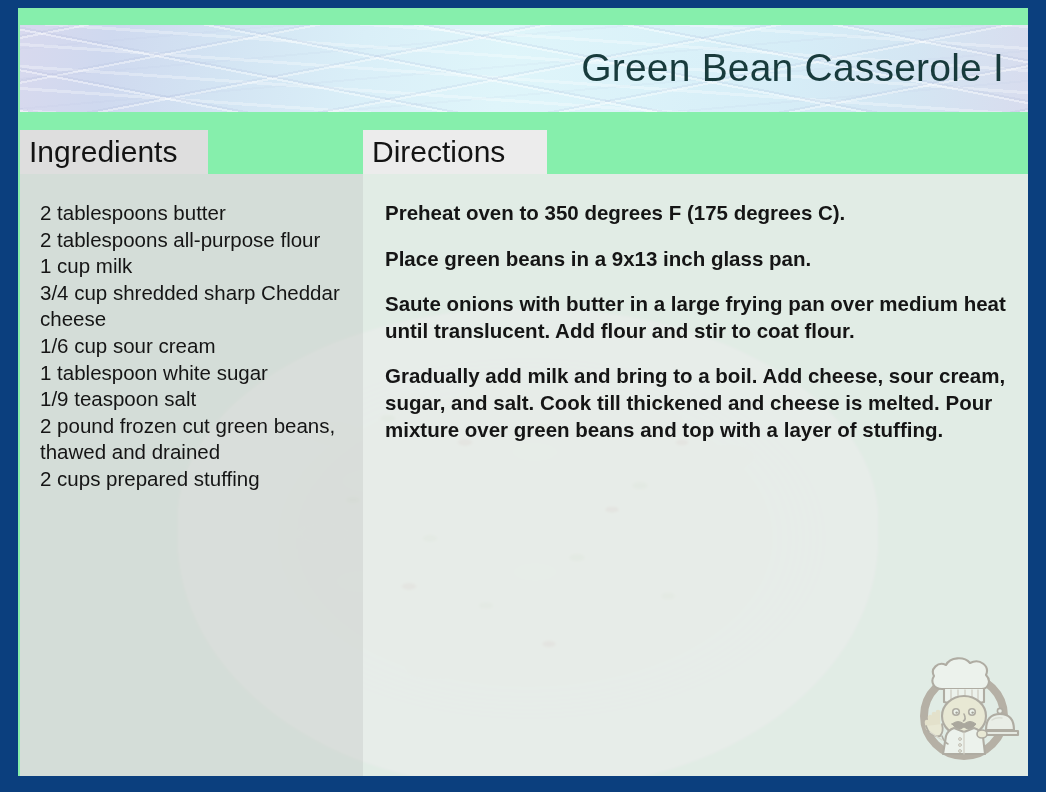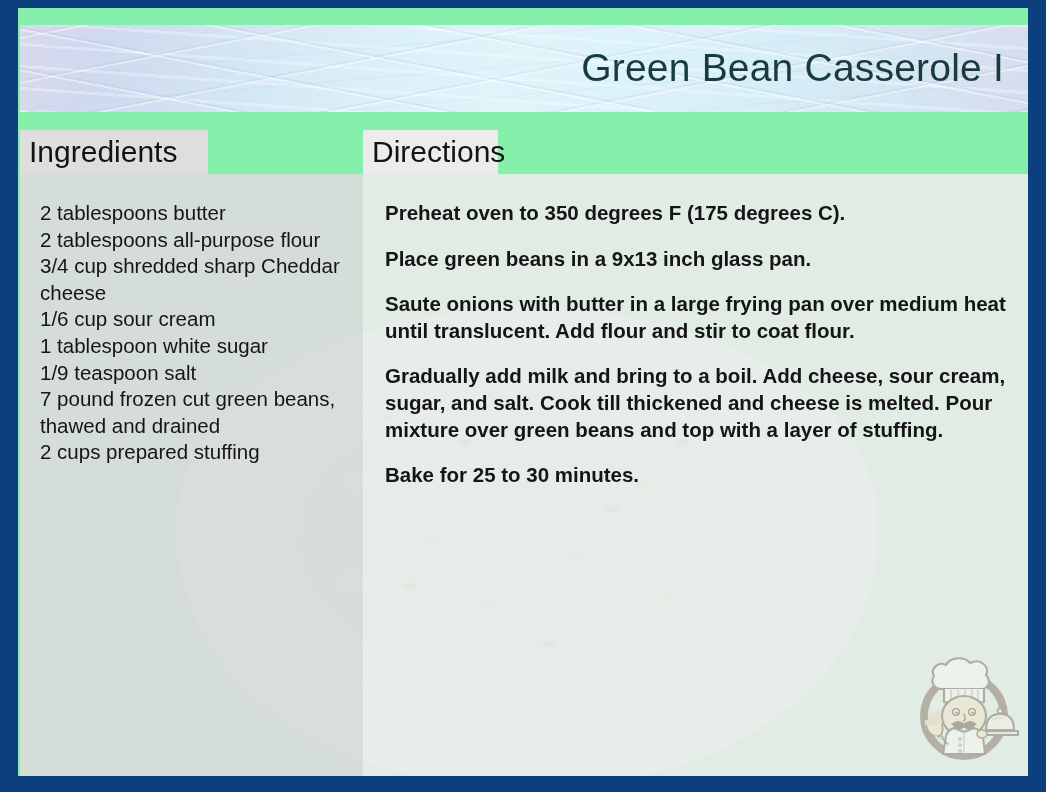--- a/index.html
+++ b/index.html
@@ -145,21 +145,21 @@
   .tab {
     position: absolute;
     background: #dedede;
     color: #131313;
     font-size: 30px;
     line-height: 44px;
     padding: 0 25px 0 9px;
     white-space: nowrap;
   }
   #tab-ingredients { left: 2px;   top: 122px; width: 188px; }
-  #tab-directions  { left: 345px; top: 122px; width: 135px; background: #ececec; }
+  #tab-directions  { left: 345px; top: 122px; width: 184px; background: #ececec; }
 
   
   .panel {
     position: absolute;
     color: #151515;
   }
   #panel-ingredients {
     left: 2px;
     top: 166px;
     width: 343px;
@@ -226,36 +226,36 @@
       <div id="banner-title">Green Bean Casserole I</div>
     </div>
 
     <div class="tab" id="tab-ingredients">Ingredients</div>
     <div class="tab" id="tab-directions">Directions</div>
 
     <div class="panel" id="panel-ingredients">
       <ul id="ingredients-list">
           <li>2 tablespoons butter</li>
           <li>2 tablespoons all-purpose flour</li>
+          <li>1 cup milk</li>
           <li>3/4 cup shredded sharp Cheddar cheese</li>
           <li>1/6 cup sour cream</li>
           <li>1 tablespoon white sugar</li>
           <li>1/9 teaspoon salt</li>
-          <li>7 pound frozen cut green beans, thawed and drained</li>
+          <li>2 pound frozen cut green beans, thawed and drained</li>
           <li>2 cups prepared stuffing</li>
         </ul>
     </div>
 
     <div class="panel" id="panel-directions">
       <ul id="directions-list">
           <li>Preheat oven to 350 degrees F (175 degrees C).</li>
           <li>Place green beans in a 9x13 inch glass pan.</li>
           <li>Saute onions with butter in a large frying pan over medium heat until translucent. Add flour and stir to coat flour.</li>
           <li>Gradually add milk and bring to a boil. Add cheese, sour cream, sugar, and salt. Cook till thickened and cheese is melted. Pour mixture over green beans and top with a layer of stuffing.</li>
-          <li>Bake for 25 to 30 minutes.</li>
         </ul>
     </div>
 
     <svg id="chef-logo" viewBox="0 0 112 118">
       <g fill="none" stroke="#6b5548" stroke-width="2.1" stroke-linejoin="round" stroke-linecap="round">
 
         <circle cx="56" cy="72" r="40" fill="none" stroke="#7a5e4e" stroke-width="8"></circle>
 
         <path d="M34 45 C26 45 22 38 26 32 C22 25 30 17 38 21 C42 13 56 12 62 19
                  C72 14 82 22 78 31 C84 37 80 46 72 45 Z" fill="#fdfcf7" stroke="#6b5548"></path>

